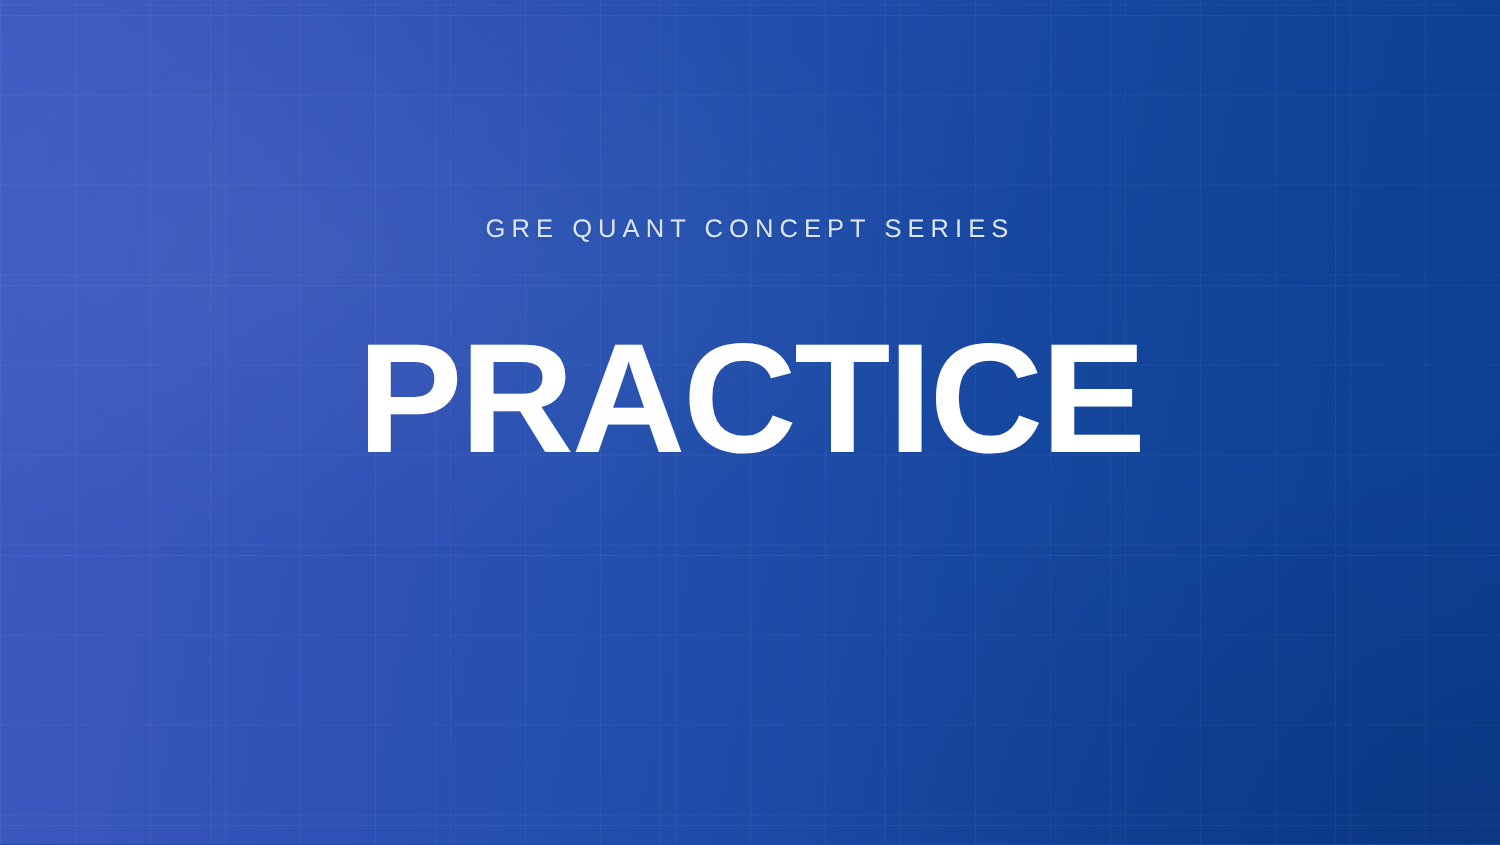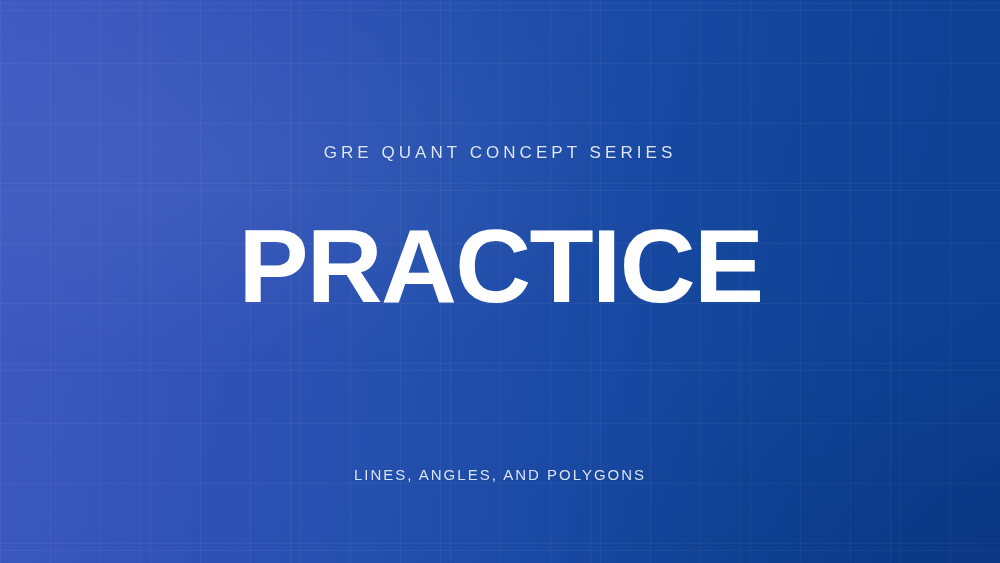--- a/index.html
+++ b/index.html
@@ -115,16 +115,15 @@
 
   <div class="grid-overlay"></div>
   <div class="grid-overlay-coarse"></div>
   <div class="sheen"></div>
 
   <div class="content">
     <div class="eyebrow">GRE QUANT CONCEPT SERIES</div>
 
     <h1 class="title">PRACTICE</h1>
 
-    <div class="subtitle">LINES, ANGLES, AND POLYGONS</div>
   </div>
 
 </div>
 
 </body></html>

